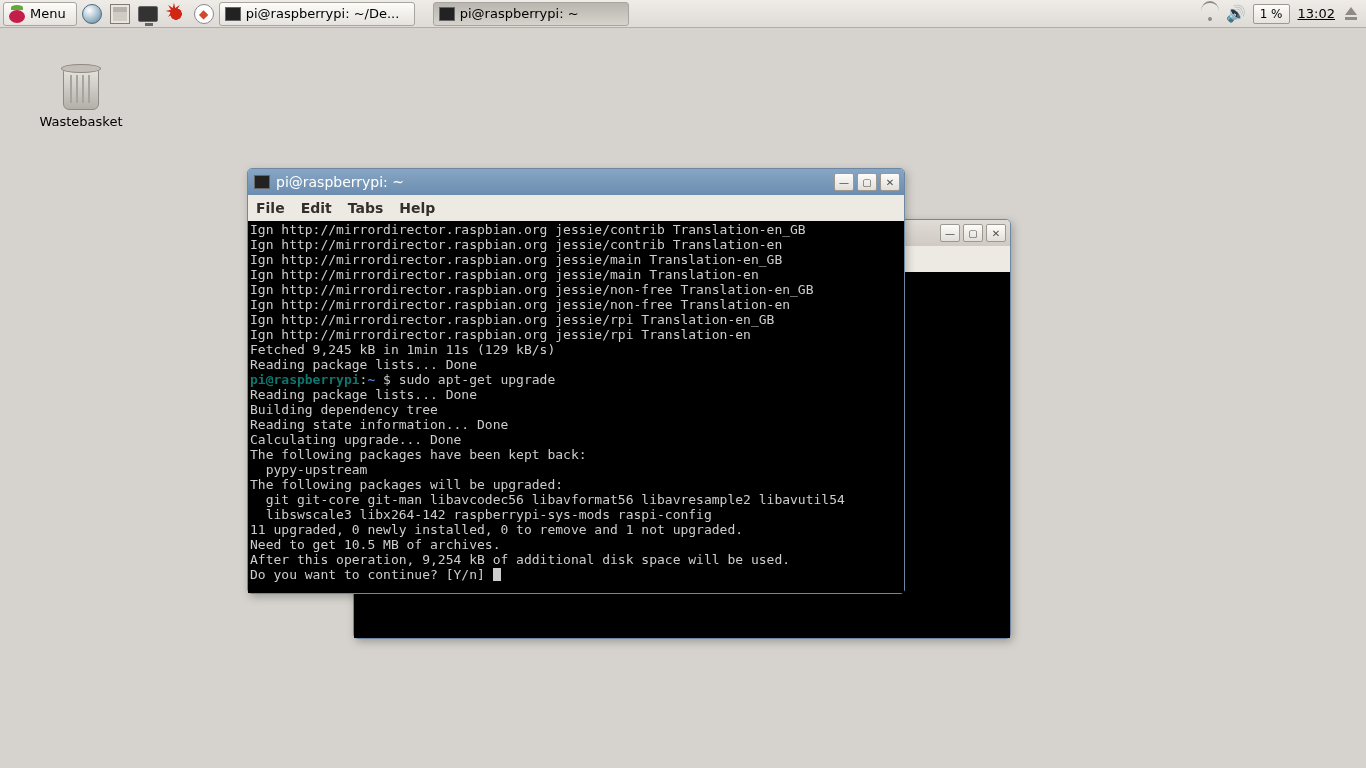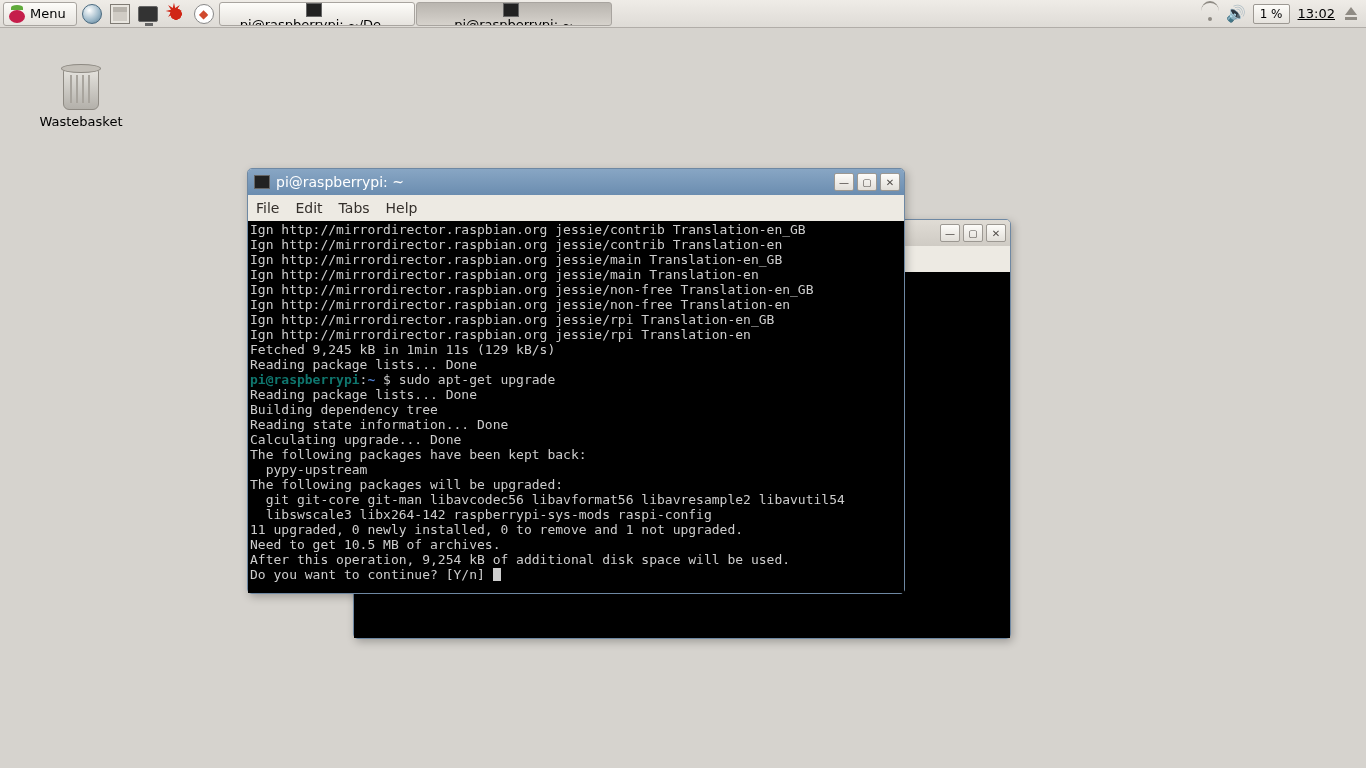--- a/index.html
+++ b/index.html
@@ -22,22 +22,22 @@
     border: 1px solid #a8a49f; border-radius: 3px;
     background: linear-gradient(#fdfcf9,#e6e3de);
   }
   .menu-btn { padding: 0 10px 0 4px; }
   .menu-btn span { margin-left: 4px; }
   .task-item {
     height: 24px; min-width: 196px; max-width: 196px;
     border: 1px solid #a8a49f; border-radius: 3px;
     background: linear-gradient(#fdfcf9,#e6e3de);
     display: flex; align-items: center; padding: 0 5px;
-    margin-right: 1px; overflow: hidden; white-space: nowrap;
-    text-overflow: ellipsis; cursor: default; flex-direction: column;
+    margin-right: 18px; overflow: hidden; white-space: nowrap;
+    text-overflow: ellipsis; cursor: default;
   }
   .task-item.active { background: linear-gradient(#b9b5af,#d6d2cc); }
   .task-item .ticon { margin-right: 5px; }
   .tb-spacer { flex: 1; }
   .tray { display: flex; align-items: center; gap: 8px; padding-right: 4px; }
   .cpu-box {
     border: 1px solid #9c9892; padding: 0 6px; height: 20px;
     display: flex; align-items: center; font-size: 12px;
     background: linear-gradient(#fdfcf9,#e6e3de); border-radius: 2px;
   }
@@ -142,21 +142,21 @@
   .titlebar .ticon{margin-right:6px;}
   .titlebar .title{flex:1;overflow:hidden;text-overflow:ellipsis;white-space:nowrap;}
   .winbtns{display:flex;gap:3px;}
   .winbtn{
     width:20px;height:18px;border:1px solid #9c9892;border-radius:2px;
     background:linear-gradient(#fdfcf9,#e2dfd9);font-size:10px;
     display:flex;align-items:center;justify-content:center;color:#4e4a46;
     cursor:default;
   }
   .menubar{height:26px;display:flex;align-items:center;padding:0 8px;gap:16px;font-size:14px;color:#342f2b;background:#edeae3;}
-  .menubar span{cursor:default;}
+  .menubar span{cursor:default;font-weight:bold;}
   .term-body{
     flex:1;background:#000;color:#cdcdcd;
     font-family:"DejaVu Sans Mono",monospace;font-size:13px;line-height:15px;
     padding:1px 2px;white-space:pre;overflow:hidden;
   }
   .term-line{white-space:pre;}
   .prompt-user{color:#0f766e;font-weight:bold;}
   .prompt-path{color:#4f7fcf;font-weight:bold;}
   .cursor{display:inline-block;width:8px;height:13px;background:#cdcdcd;vertical-align:-2px;}
 

